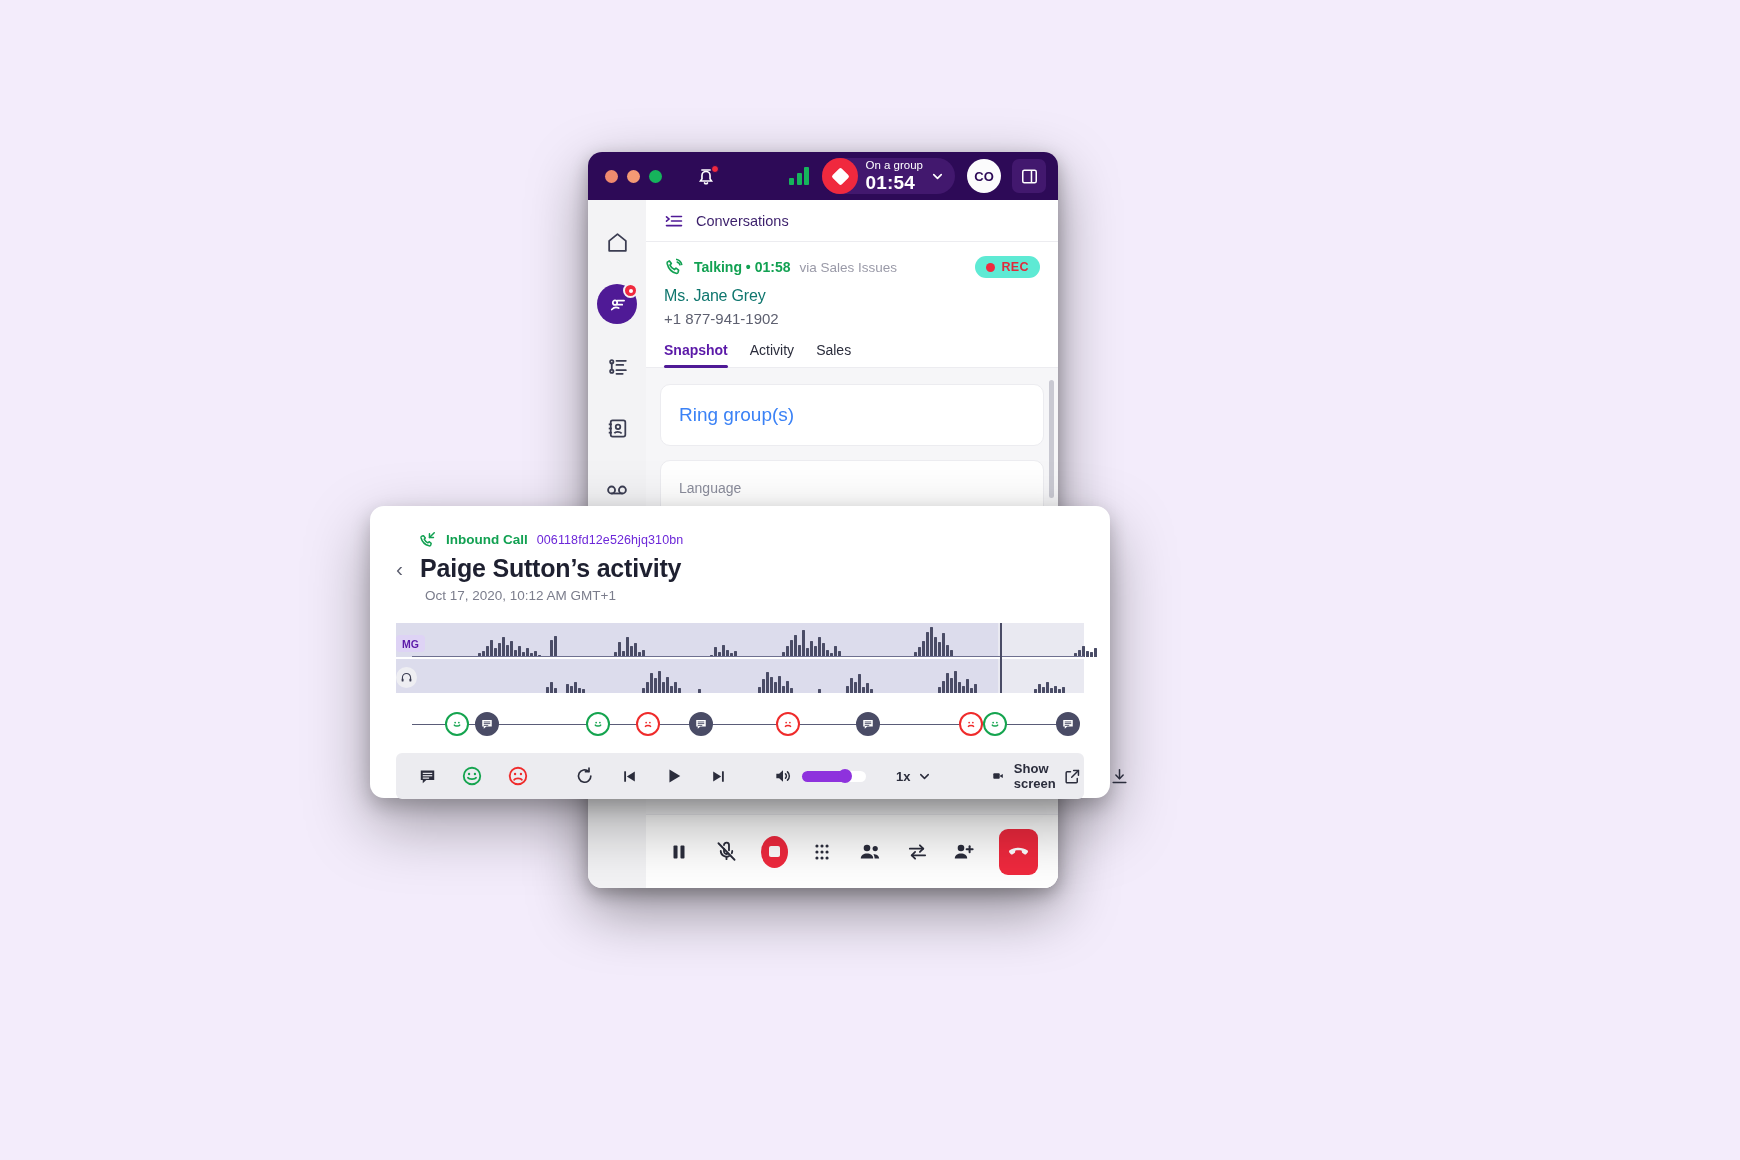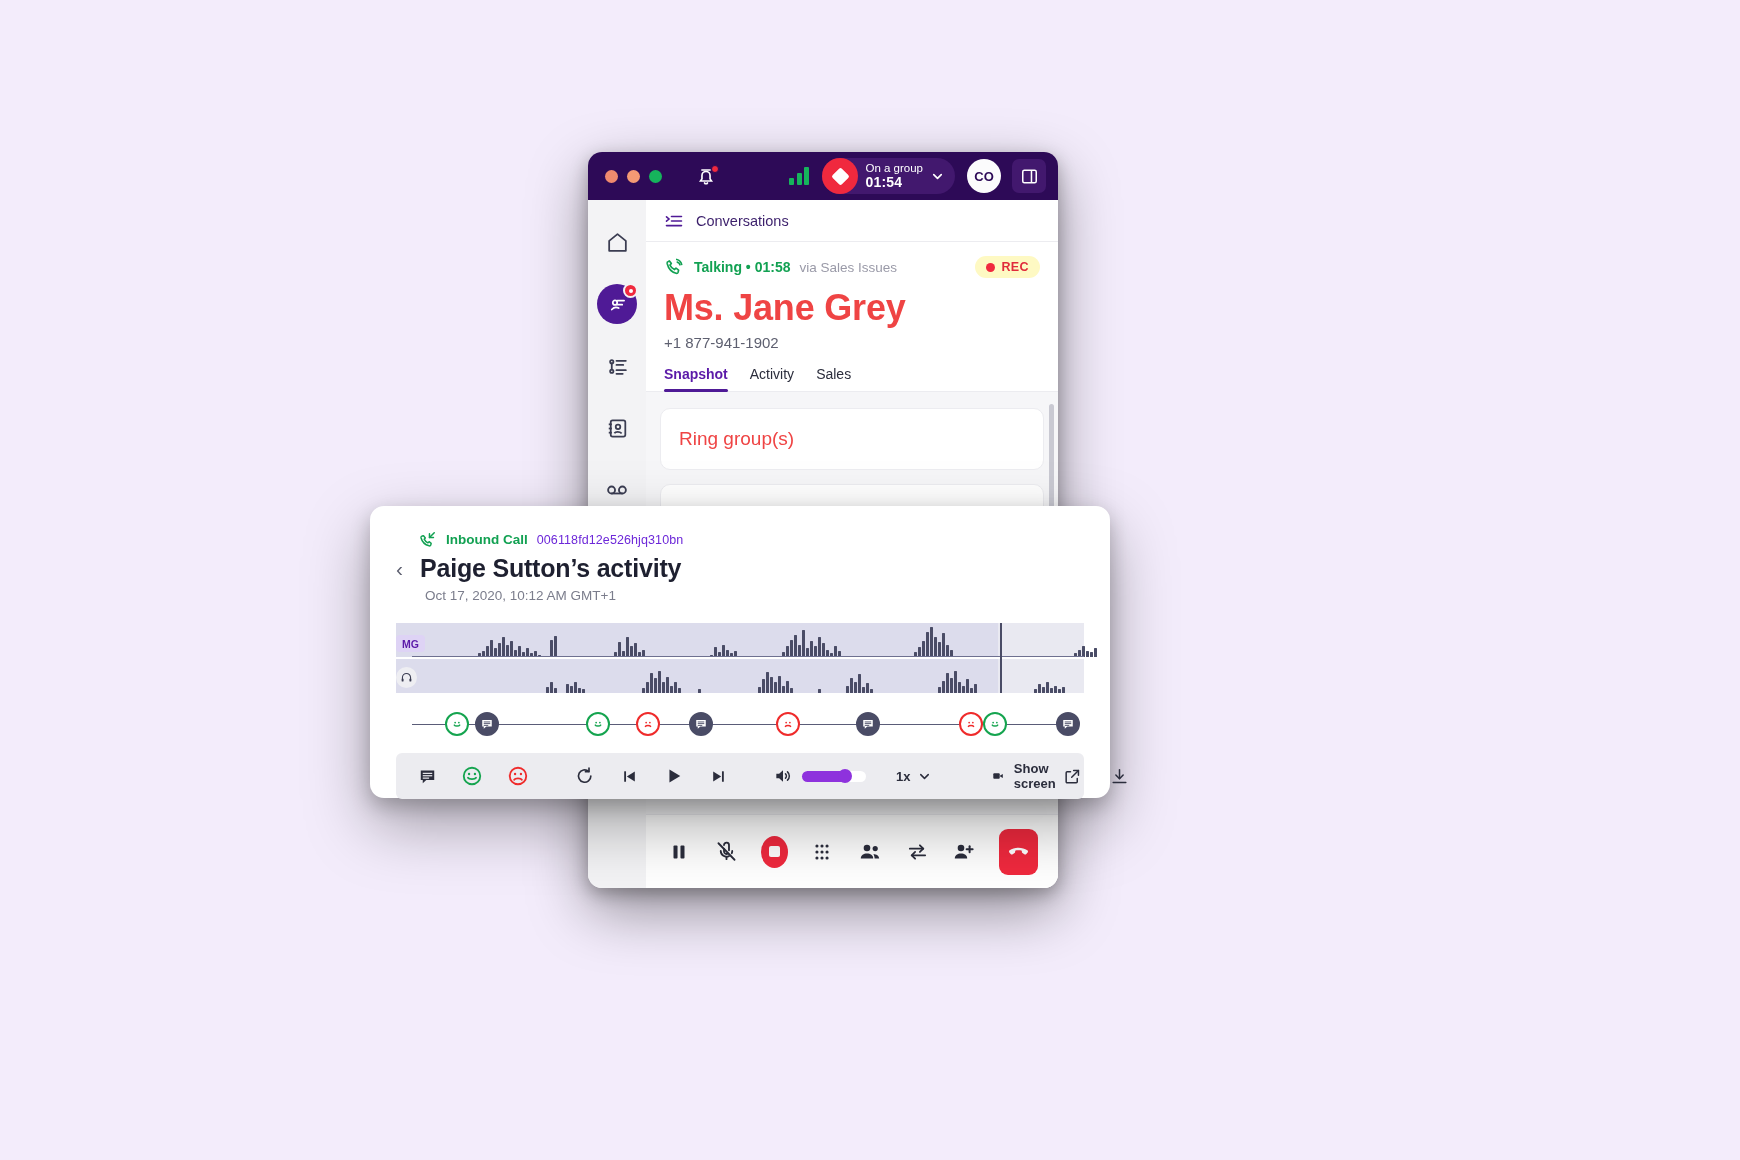--- a/index.html
+++ b/index.html
@@ -49,21 +49,21 @@
     background:#42186e; display:flex; align-items:center;
     padding-right:10px; gap:7px; min-width:118px;
   }
   #call-pill-icon {
     width:36px; height:36px; border-radius:50%; background:#f0293e;
     display:flex; align-items:center; justify-content:center; flex:0 0 36px;
   }
   #call-pill-icon i { display:block; width:13px; height:13px; background:#fff; transform:rotate(45deg); border-radius:2px;}
   #call-pill-text { color:#fff; line-height:1.12; }
   #call-pill-text .l1 { font-size:11.5px; }
-  #call-pill-text .l2 { font-size:14px; font-weight:700; letter-spacing:.2px;}
+  #call-pill-text .l2 { font-size:19px; font-weight:700; letter-spacing:.2px;}
   #avatar-co {
     margin-left:12px; width:34px; height:34px; border-radius:50%;
     background:#fbfbfc; color:#2d0a57; font-size:13px; font-weight:600;
     display:flex; align-items:center; justify-content:center; flex:0 0 34px;
   }
   #menu-btn {
     margin-left:11px; width:34px; height:34px; border-radius:7px;
     background:#42186e; display:flex; align-items:center; justify-content:center;
   }
 
@@ -85,35 +85,35 @@
     padding:0 18px; border-bottom:1px solid #ececf0;
   }
   #conv-title { font-size:14.5px; color:#3b1f6b; }
 
   #call-meta { padding:14px 18px 0 18px; }
   #call-status-row { display:flex; align-items:center; gap:9px; }
   #call-status-text { font-size:14px; font-weight:700; color:#12a152; }
   #call-via { font-size:13.5px; color:#9a9aa8; }
   #rec-pill {
     margin-left:auto; display:flex; align-items:center; gap:6px;
-    background:#fef9c3; border-radius:13px; padding:4px 11px;
+    background:#5eead4; border-radius:13px; padding:4px 11px;
   }
   #rec-dot { width:9px; height:9px; border-radius:50%; background:#f0293e;}
   #rec-label { font-size:12.5px; font-weight:700; color:#e02b3c; letter-spacing:.4px;}
-  #contact-name { font-size:36px; font-weight:700; color:#ef4444; margin-top:9px; letter-spacing:-.2px;}
+  #contact-name { font-size:16px; font-weight:400; color:#0f766e; margin-top:9px; letter-spacing:-.2px;}
   #contact-phone { font-size:15px; color:#5e6070; margin-top:5px;}
 
   #tabs { display:flex; gap:22px; padding:0 18px; margin-top:15px; border-bottom:1px solid #ececf0;}
   .tab { font-size:14px; color:#2b2d3c; padding-bottom:9px; position:relative; font-weight:400;}
   .tab.active { color:#5b19a8; font-weight:700;}
   .tab.active:after { content:""; position:absolute; left:0; right:0; bottom:-1px; height:3.5px; background:#4f1a96; border-radius:2px;}
 
   #panel-scroll { flex:1; background:#f6f6f8; padding:16px 14px; position:relative; overflow:hidden;}
   .card { background:#fff; border:1px solid #ececf0; border-radius:10px; padding:19px 18px; }
-  .card-title { font-size:19px; color:#ef4444; }
+  .card-title { font-size:19px; color:#3b82f6; }
   #chips { display:flex; gap:9px; margin-top:18px; flex-wrap:wrap;}
   .chip { background:#f0f0f3; border-radius:13px; padding:5px 12px; font-size:13px; color:#3a3c4c;}
   #lang-card { margin-top:14px; }
   #lang-label { font-size:14px; color:#8b8d9c;}
   #lang-value { font-size:19px; color:#2b2d3c; margin-top:7px;}
 
   #scrollbar { position:absolute; right:4px; top:12px; width:5px; height:118px; border-radius:3px; background:#c9c9d2;}
 
   #call-controls {
     height:74px; background:#fff; border-top:1px solid #ececf0;

